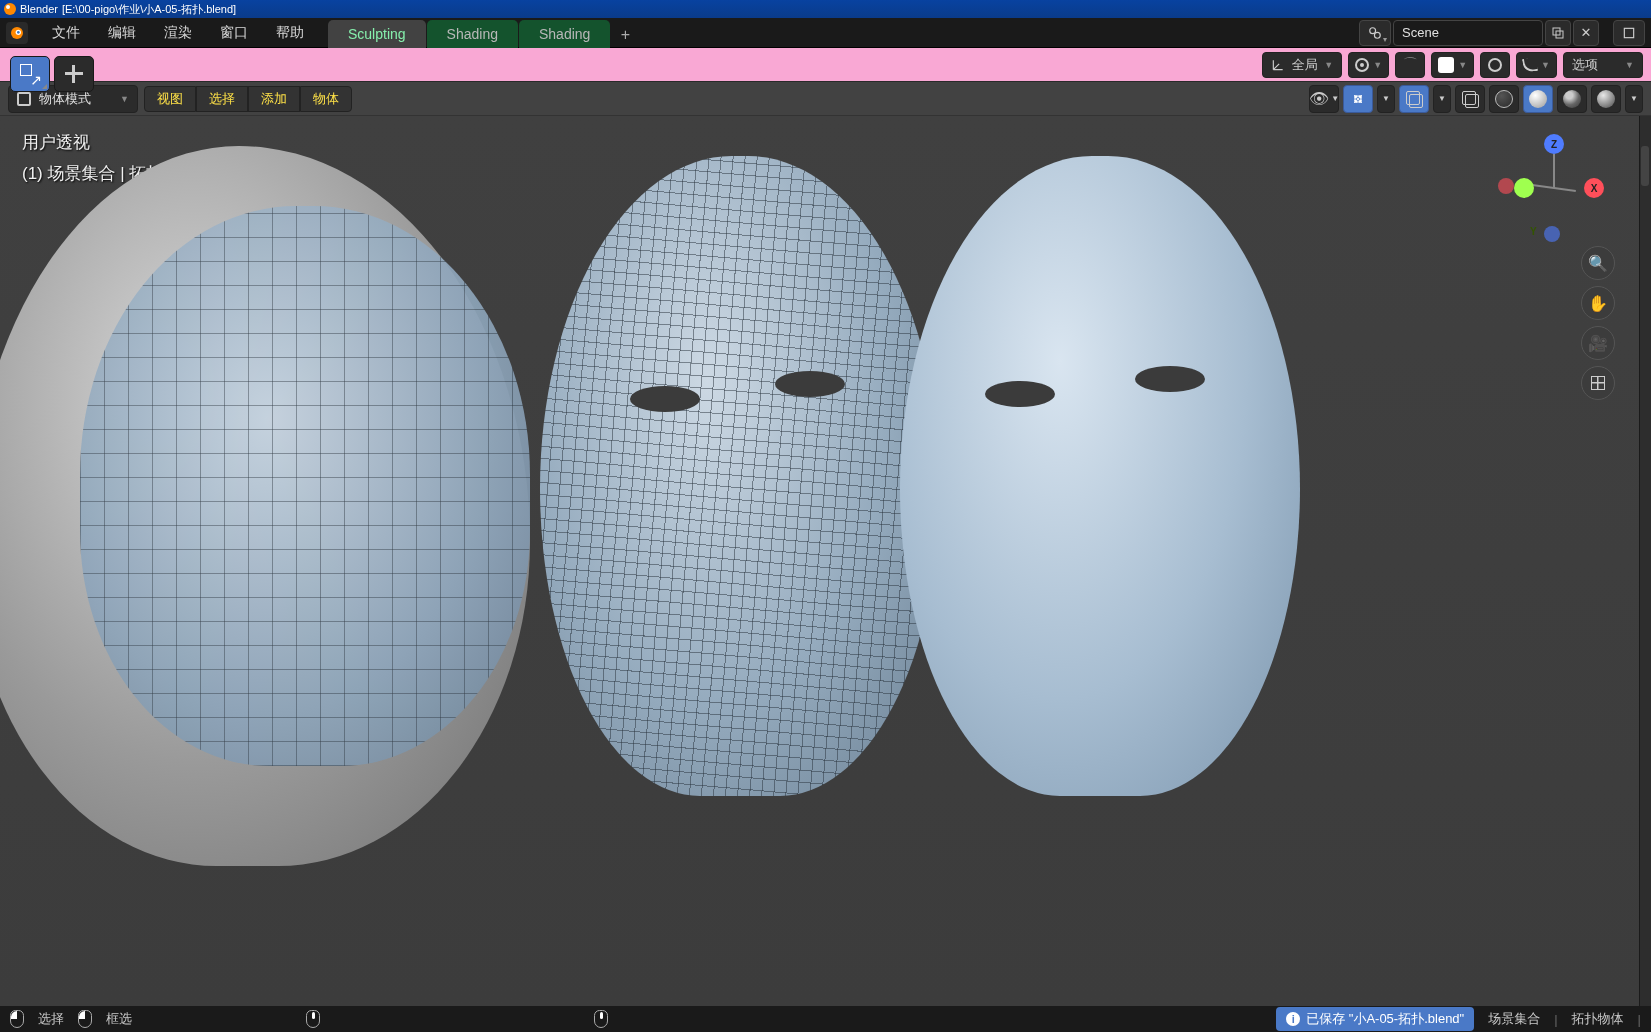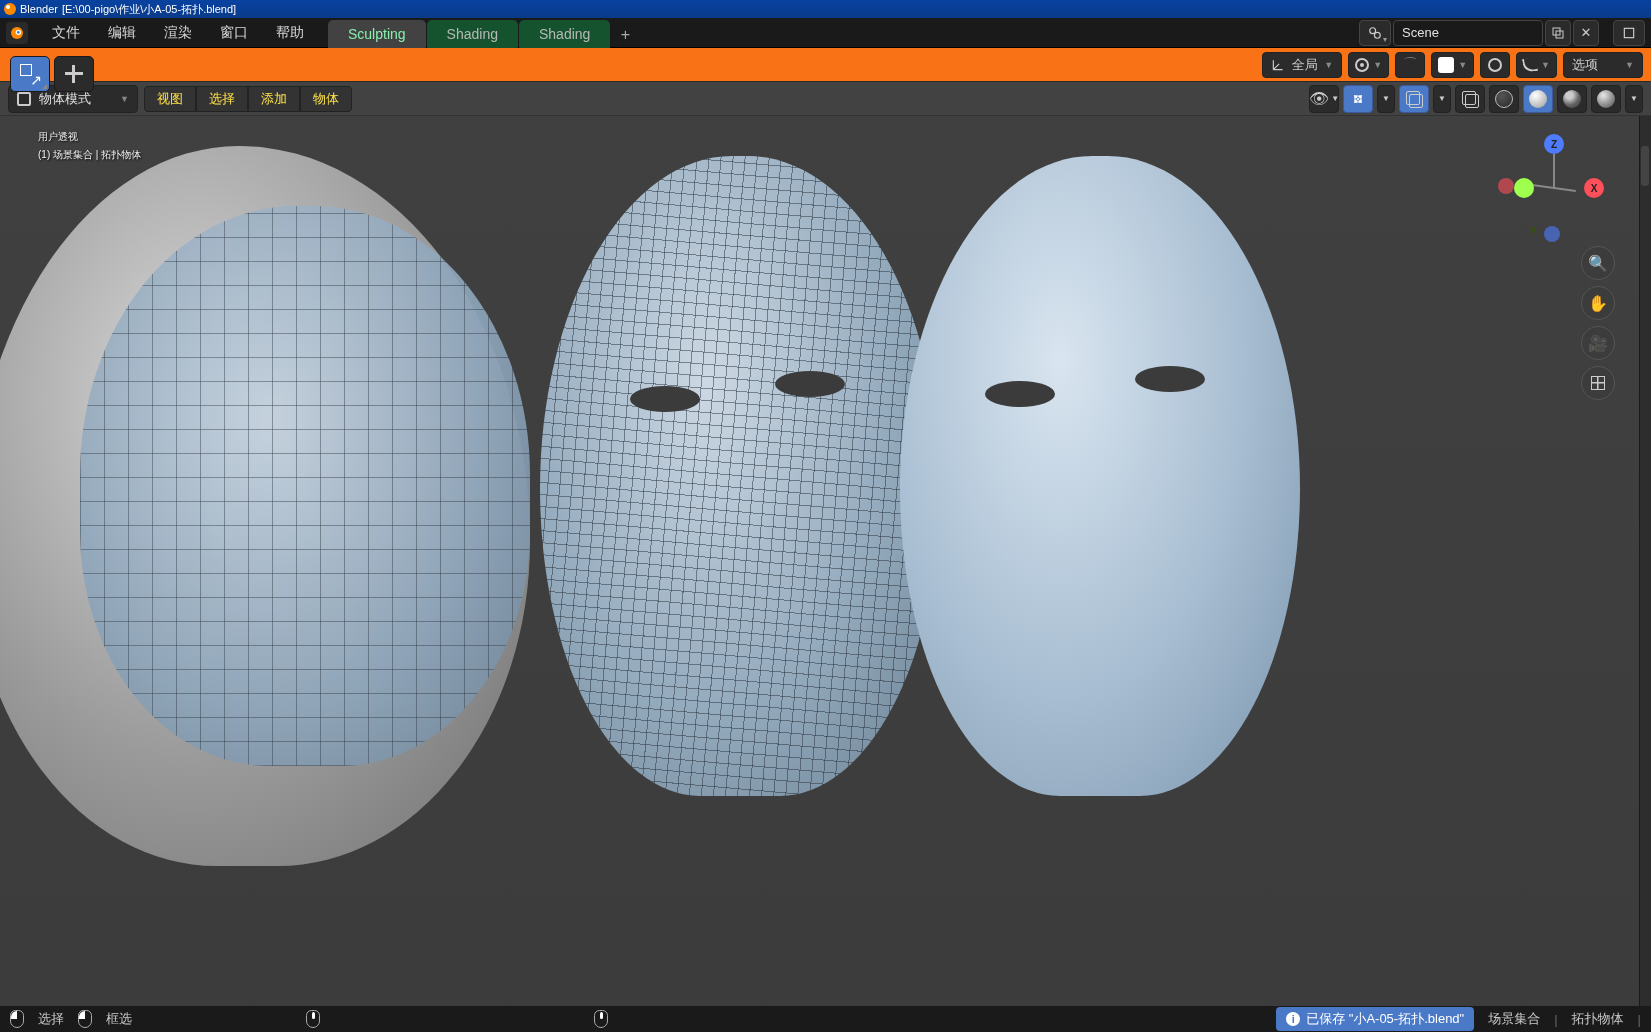--- a/index.html
+++ b/index.html
@@ -21,21 +21,21 @@
 .ws-tab.active { background: #424242; color: #86efac; }
 .ws-add { width: 28px; text-align: center; color: #aaa; cursor: pointer; font-size: 16px; padding: 4px 0;}
 
 .scene-box { margin-left: auto; display: flex; align-items: center; gap: 2px; }
 .scene-icon { width: 32px; height: 26px; background: #2b2b2b; border-radius: 4px; display:flex;align-items:center;justify-content:center;border:1px solid #444;position:relative;}
 .scene-icon::after{content:"▾";position:absolute;right:3px;bottom:1px;font-size:8px;color:#999;}
 .scene-input { width: 150px; height: 26px; background: #1a1a1a; border: 1px solid #444; border-radius: 4px; color: #e0e0e0; padding: 0 8px; font-size: 13px;}
 .sq-btn { width: 26px; height: 26px; background: #2b2b2b; border: 1px solid #444; border-radius: 4px; display:flex;align-items:center;justify-content:center;cursor:pointer;color:#ccc;}
 
 
-.header-row { height: 34px; background: #f97316; display: flex; align-items: center; padding: 0 8px; border-bottom: 1px solid #2a2a2a; gap: 6px; }
+.header-row { height: 34px; background: #f9a8d4; display: flex; align-items: center; padding: 0 8px; border-bottom: 1px solid #2a2a2a; gap: 6px; }
 .hdr-btn { height: 26px; min-width: 30px; padding: 0 6px; background: #2b2b2b; border: 1px solid #222; border-radius: 4px; display:flex;align-items:center;justify-content:center;cursor:pointer;color:#ccc;gap:4px;}
 .hdr-btn.wide{min-width:80px;justify-content:space-between;padding:0 8px;}
 .hdr-btn .caret{font-size:9px;color:#888;}
 .hdr-right { margin-left: auto; display: flex; gap: 6px; align-items: center;}
 .magnet { color:#888; font-size:15px;}
 .swatch-white{width:16px;height:16px;background:#fff;border-radius:3px;}
 .pivot-dot{width:14px;height:14px;border:2px solid #ccc;border-radius:50%;position:relative;}
 .pivot-dot::after{content:"";position:absolute;width:4px;height:4px;background:#ccc;border-radius:50%;top:3px;left:3px;}
 .curve-ic{width:14px;height:14px;border-bottom:2px solid #ccc;border-left:2px solid #ccc;border-radius:0 0 0 10px;transform:rotate(-10deg);}
 
@@ -71,21 +71,21 @@
 .tool-btn .tri{position:absolute;bottom:2px;right:2px;width:0;height:0;border-left:5px solid transparent;border-bottom:5px solid #888;}
 .cursor-ic{width:18px;height:18px;position:relative;}
 .cursor-ic::before{content:"";position:absolute;width:3px;height:18px;background:#ccc;left:7px;}
 .cursor-ic::after{content:"";position:absolute;width:18px;height:3px;background:#ccc;top:7px;}
 .tweak-ic{position:relative;width:20px;height:20px;}
 .tweak-ic::before{content:"";position:absolute;width:10px;height:10px;border:1.5px solid #fff;left:0;top:0;}
 .tweak-ic::after{content:"↗";position:absolute;color:#fff;right:-2px;bottom:-4px;font-size:14px;}
 
 
 .viewport { position: absolute; left: 0; top: 116px; right: 12px; bottom: 26px; background: linear-gradient(180deg,#404040 0%,#3c3c3c 100%); overflow: hidden;}
-.vp-info { position: absolute; left: 38px; top: 12px; font-size: 10px; color: #f0f0f0; text-shadow: 1px 1px 2px #000; line-height: 1.8;}
+.vp-info { position: absolute; left: 22px; top: 12px; font-size: 17px; color: #f0f0f0; text-shadow: 1px 1px 2px #000; line-height: 1.8;}
 
 
 .right-strip{position:absolute;right:0;top:116px;width:12px;bottom:26px;background:#2d2d2d;border-left:1px solid #1a1a1a;}
 .right-handle{position:absolute;top:30px;right:2px;width:8px;height:40px;background:#444;border-radius:3px;}
 
 
 .gizmo { position: absolute; right: 35px; top: 18px; width: 100px; height: 100px; }
 .gizmo .axis-ball{position:absolute;width:20px;height:20px;border-radius:50%;display:flex;align-items:center;justify-content:center;font-size:10px;font-weight:bold;color:#222;}
 .gizmo .z{background:#4f7cff;top:0;left:40px;}
 .gizmo .x{background:#ff4f5a;top:44px;right:0;}

